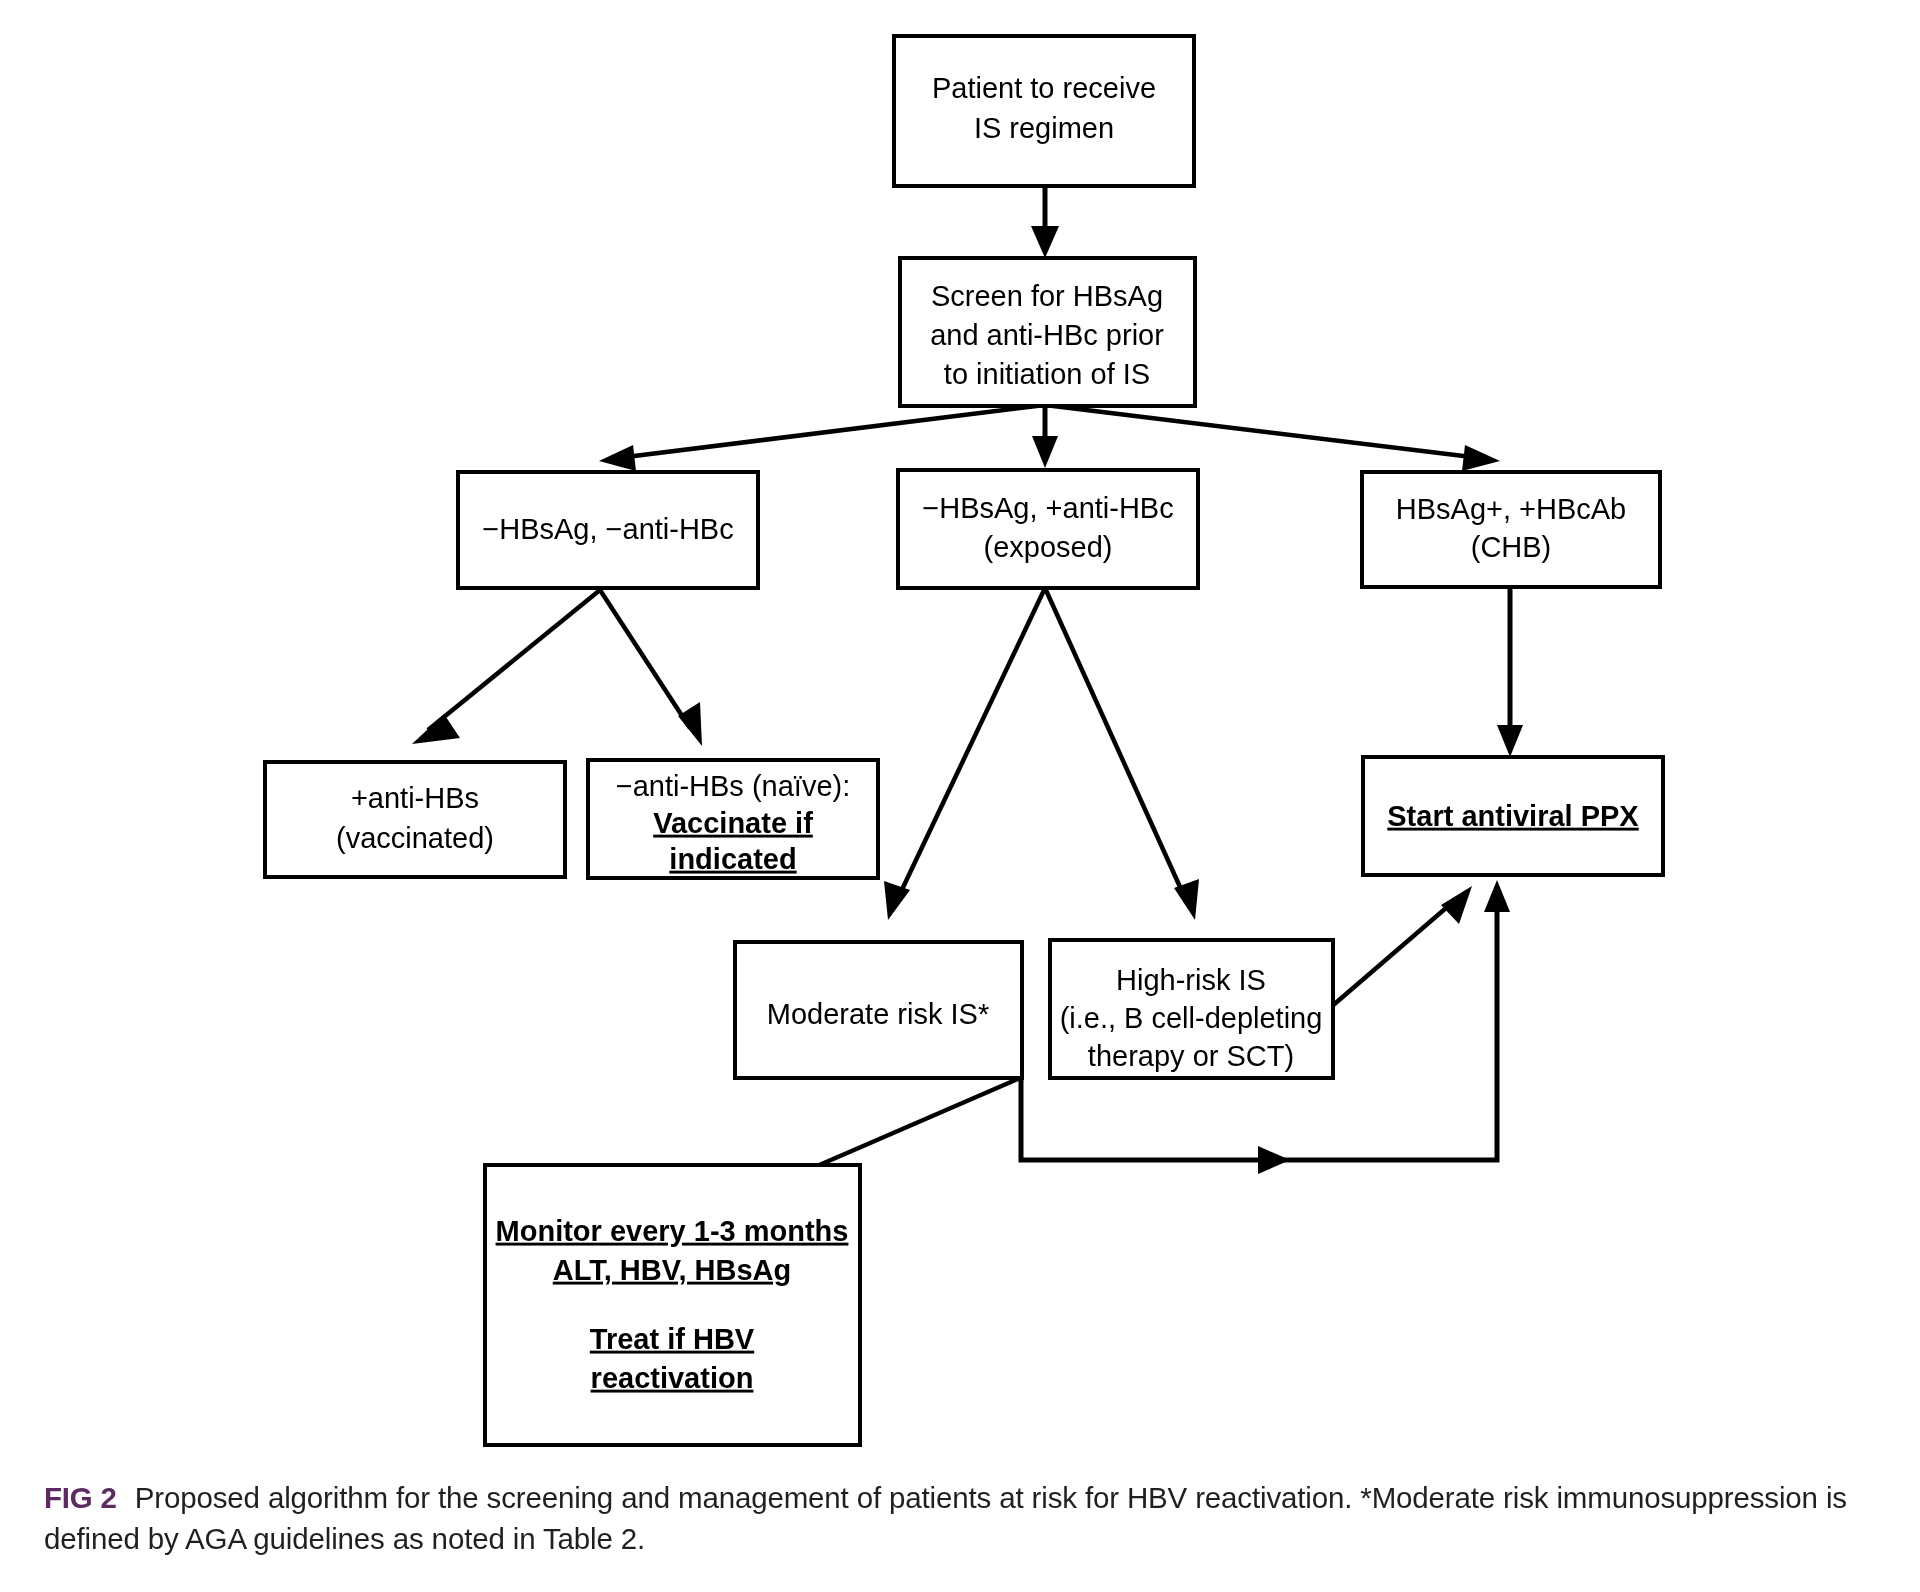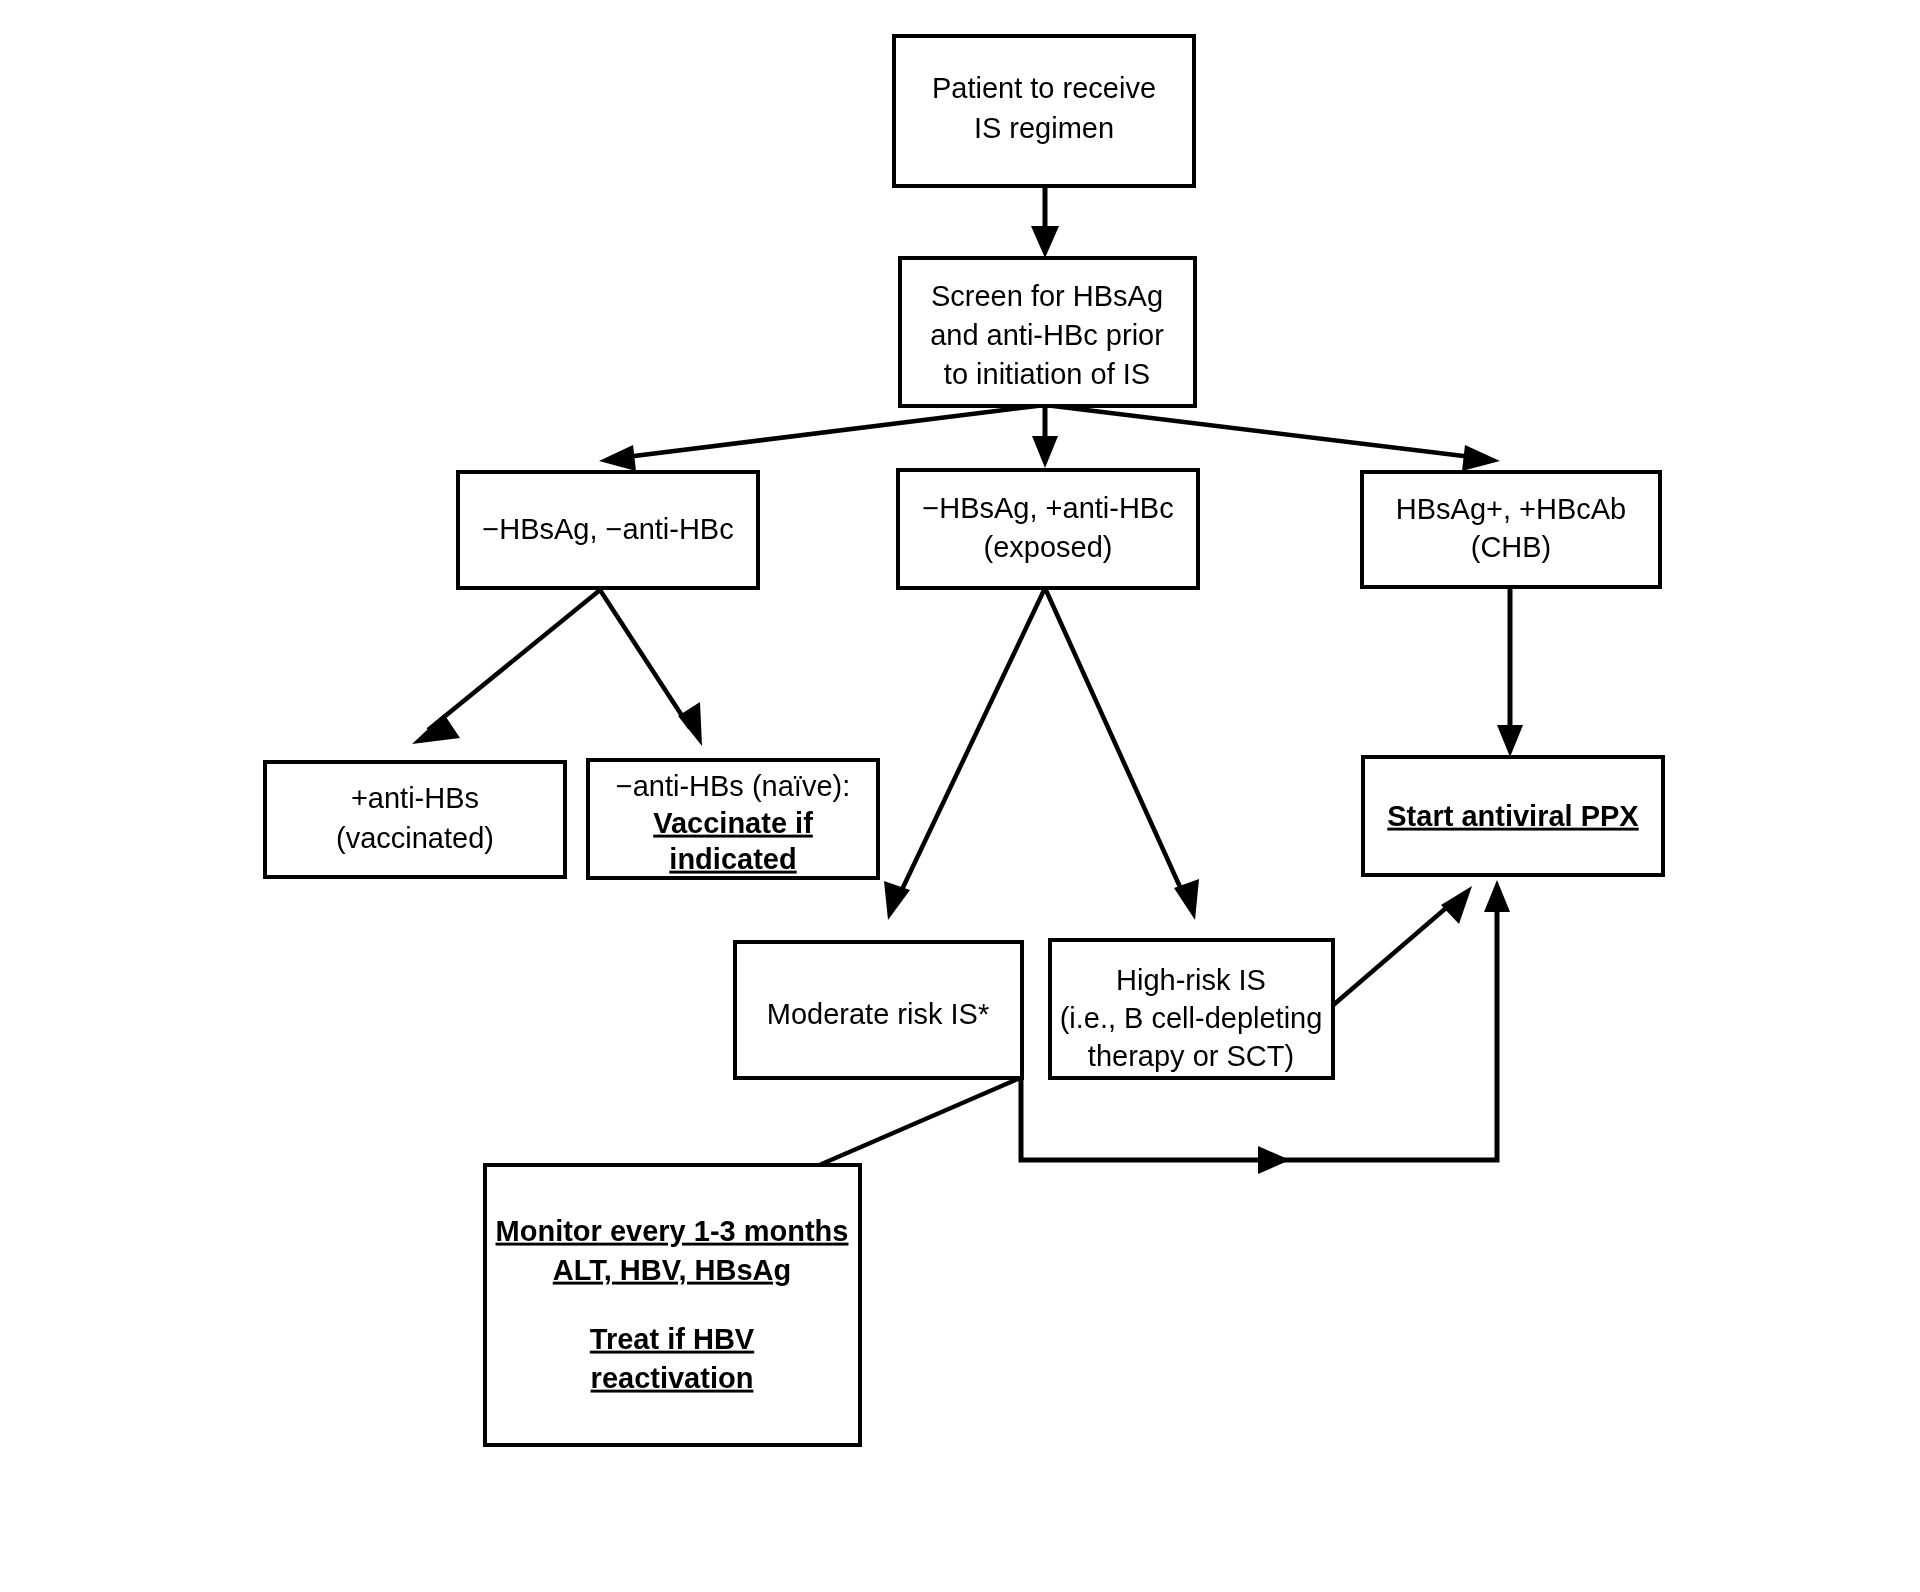--- a/index.html
+++ b/index.html
@@ -216,14 +216,17 @@
     <g>
       <rect class="node-box" x="485" y="1165" width="375" height="280"></rect>
       <text class="node-text-bold" x="672" y="1233">Monitor every 1-3 months</text>
       <text class="node-text-bold" x="672" y="1272">ALT, HBV, HBsAg</text>
       <text class="node-text-bold" x="672" y="1341">Treat if HBV</text>
       <text class="node-text-bold" x="672" y="1380">reactivation</text>
     </g>
 
   </svg>
 
+  <div class="caption-wrap">
+    <span class="caption-label">FIG 2</span><span class="caption-gap"></span><span>Proposed algorithm for the screening and management of patients at risk for HBV reactivation. *Moderate risk immunosuppression is defined by AGA guidelines as noted in Table 2.</span>
+  </div>
 
 </div>
 
 </body></html>

